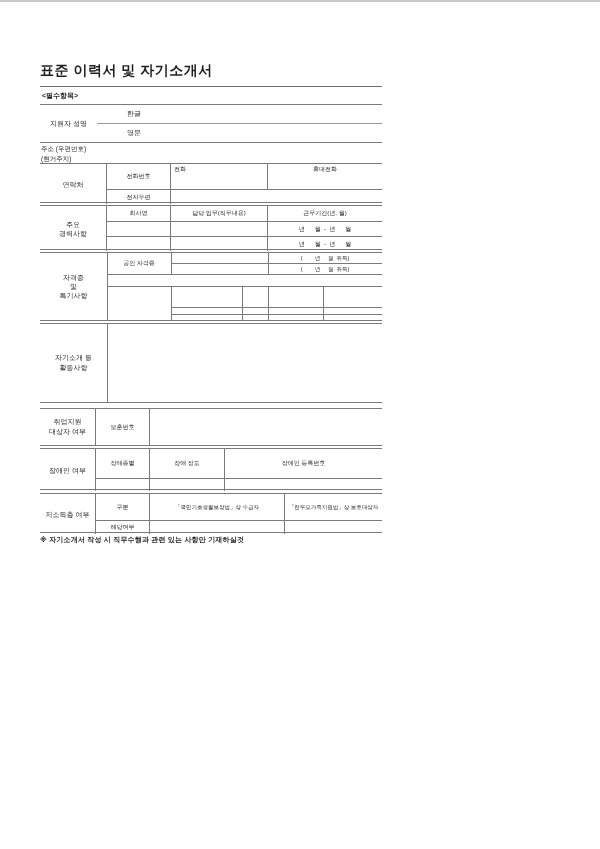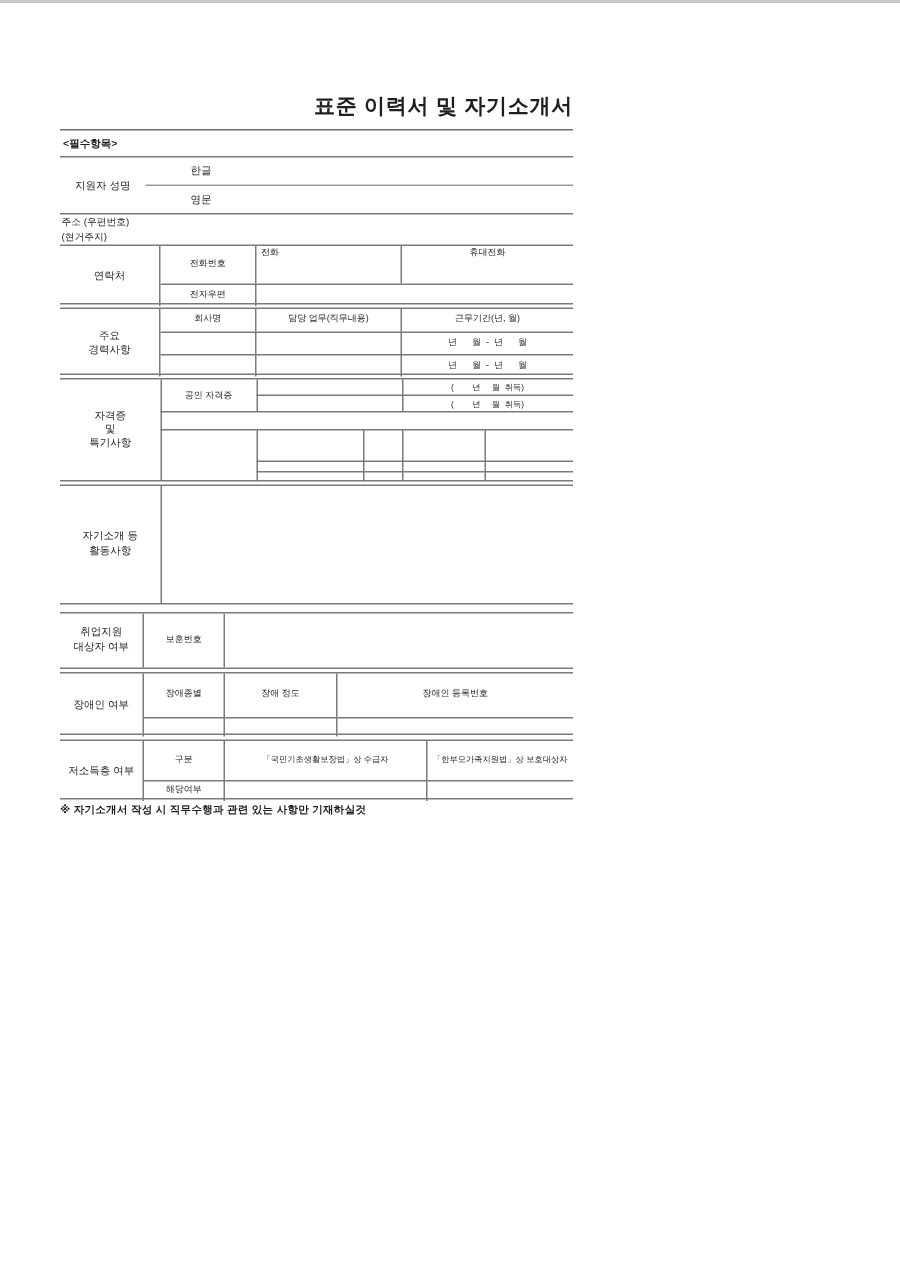--- a/index.html
+++ b/index.html
@@ -17,21 +17,21 @@
   .sec{position:absolute;left:40px;width:342px;box-sizing:border-box;}
   .cell{box-sizing:border-box;display:flex;align-items:center;justify-content:center;font-size:6px;line-height:7px;text-align:center;}
   .br{border-right:1px solid var(--line);}
   .btop{border-top:1px solid var(--line);}
   .pre{white-space:pre;}
   .lbl7{font-size:7px;line-height:9px;}
   .vl{position:absolute;width:1px;background:var(--line);}
   .hl{position:absolute;height:1px;background:var(--line);}
 
   
-  #title{position:absolute;left:40px;top:62px;width:342px;text-align:right;
+  #title{position:absolute;left:40px;top:62px;width:342px;text-align:left;
          font-size:14px;font-weight:bold;letter-spacing:0.5px;}
 
   
   #sec-required{top:86px;height:19px;border-top:1.5px solid #6f6f6f;border-bottom:1px solid var(--line);
                 display:flex;align-items:center;}
   #sec-required .txt{font-size:7px;font-weight:bold;padding-left:2px;}
 
   
   #sec-name{top:105px;height:38px;border-bottom:1px solid var(--line);display:flex;}
   #sec-name .nlabel{width:57px;display:flex;align-items:center;justify-content:center;font-size:7px;}

